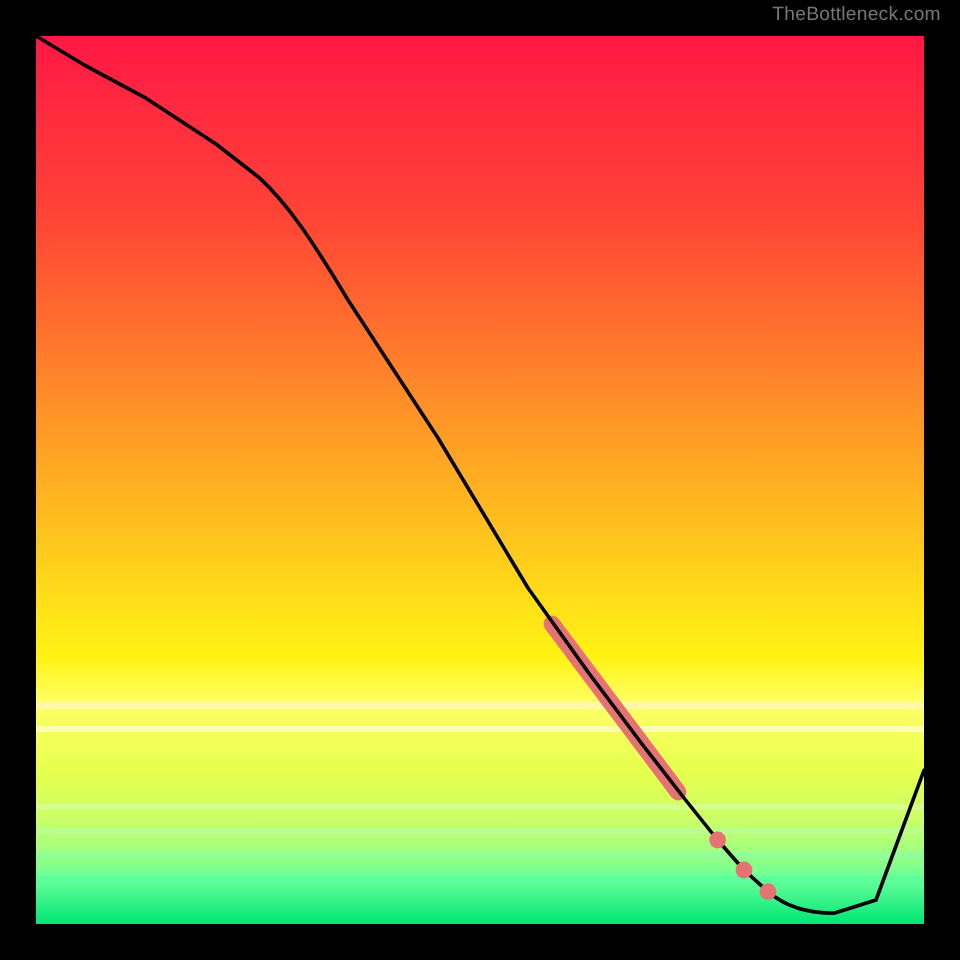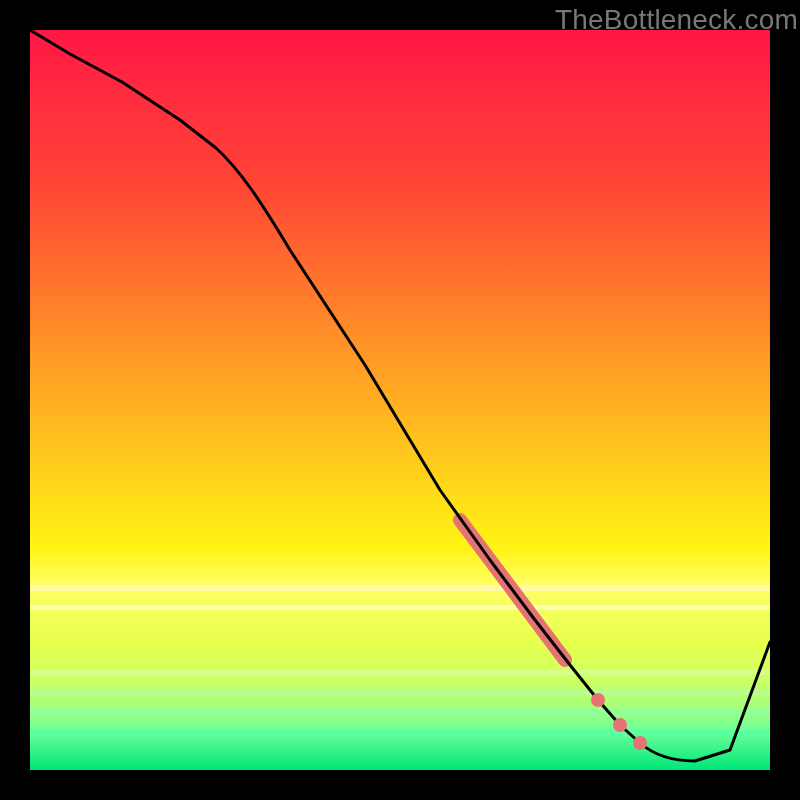--- a/index.html
+++ b/index.html
@@ -12,23 +12,23 @@
     font-family: Arial, Helvetica, sans-serif;
   }
   .stage {
     position: relative;
     width: 800px;
     height: 800px;
   }
   .watermark {
     position: absolute;
     top: 4px;
-    right: 2px;
+    right: 16px;
     color: #777;
-    font-size: 28px;
+    font-size: 16px;
     font-weight: 500;
     letter-spacing: 0.2px;
     user-select: none;
   }
   .plot-area {
     position: absolute;
     left: 30px;
     top: 30px;
     width: 740px;
     height: 740px;

